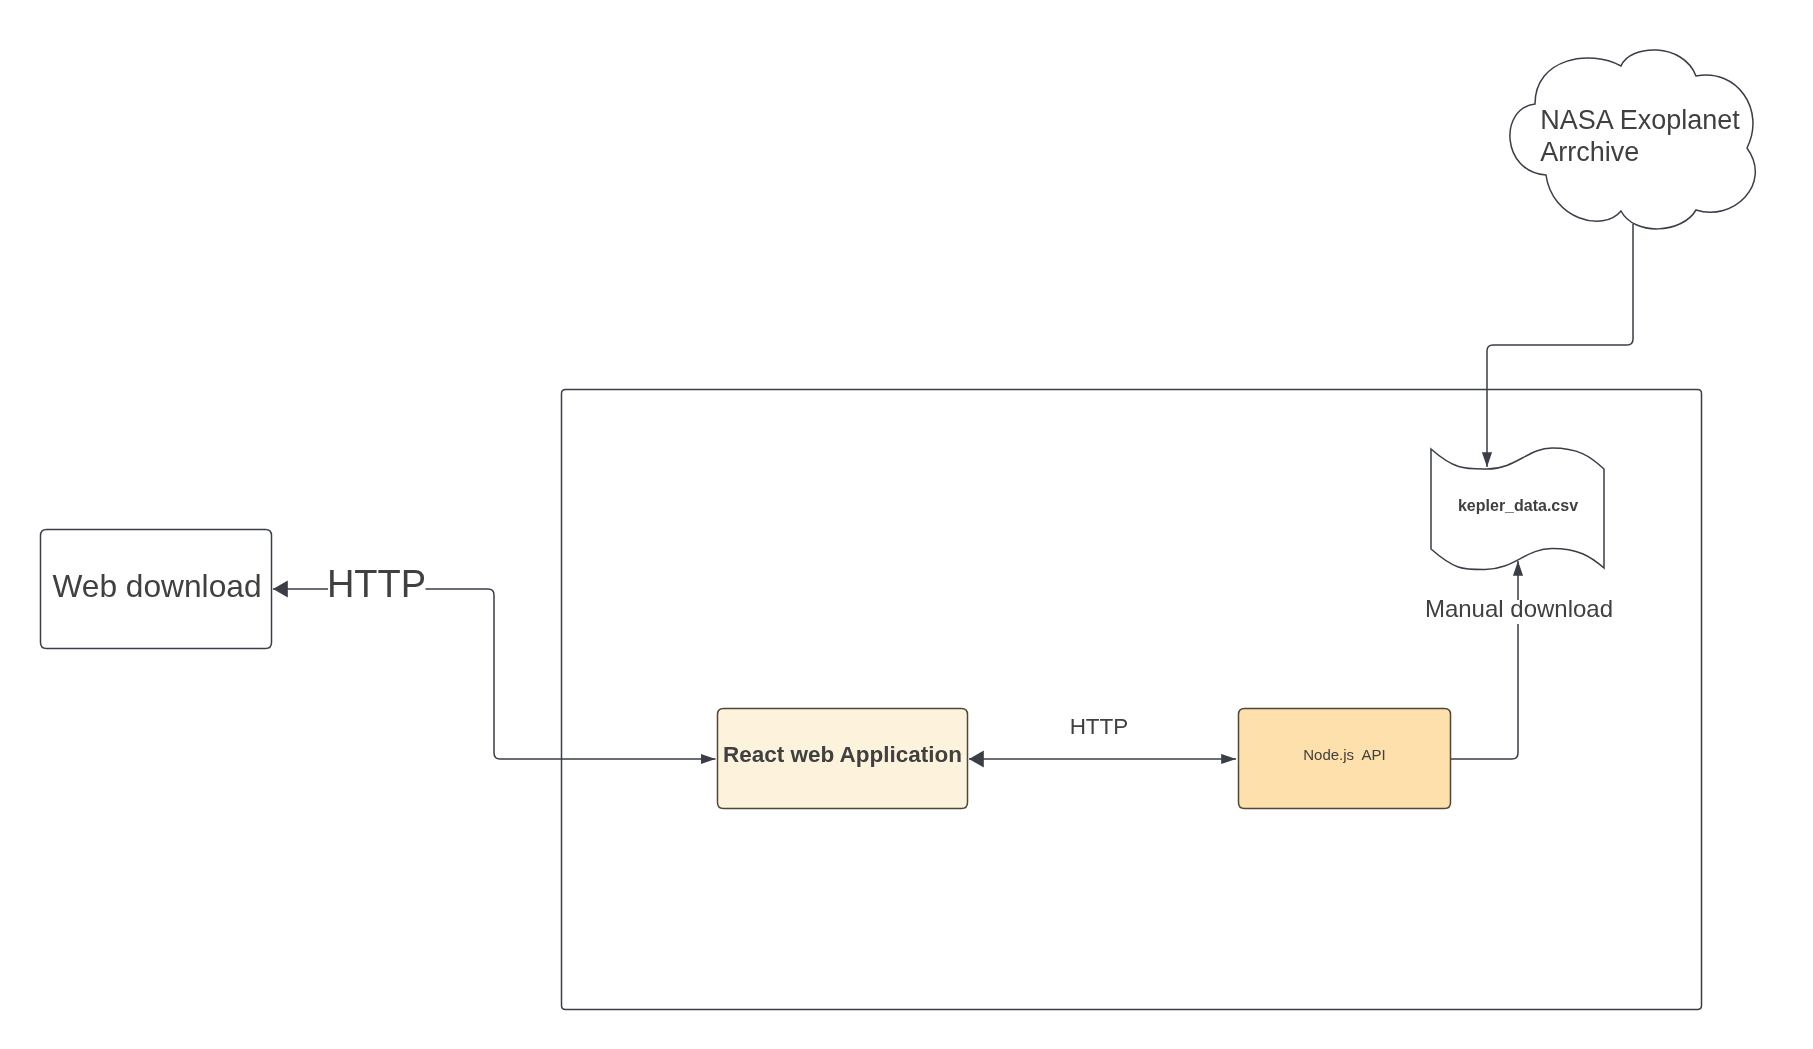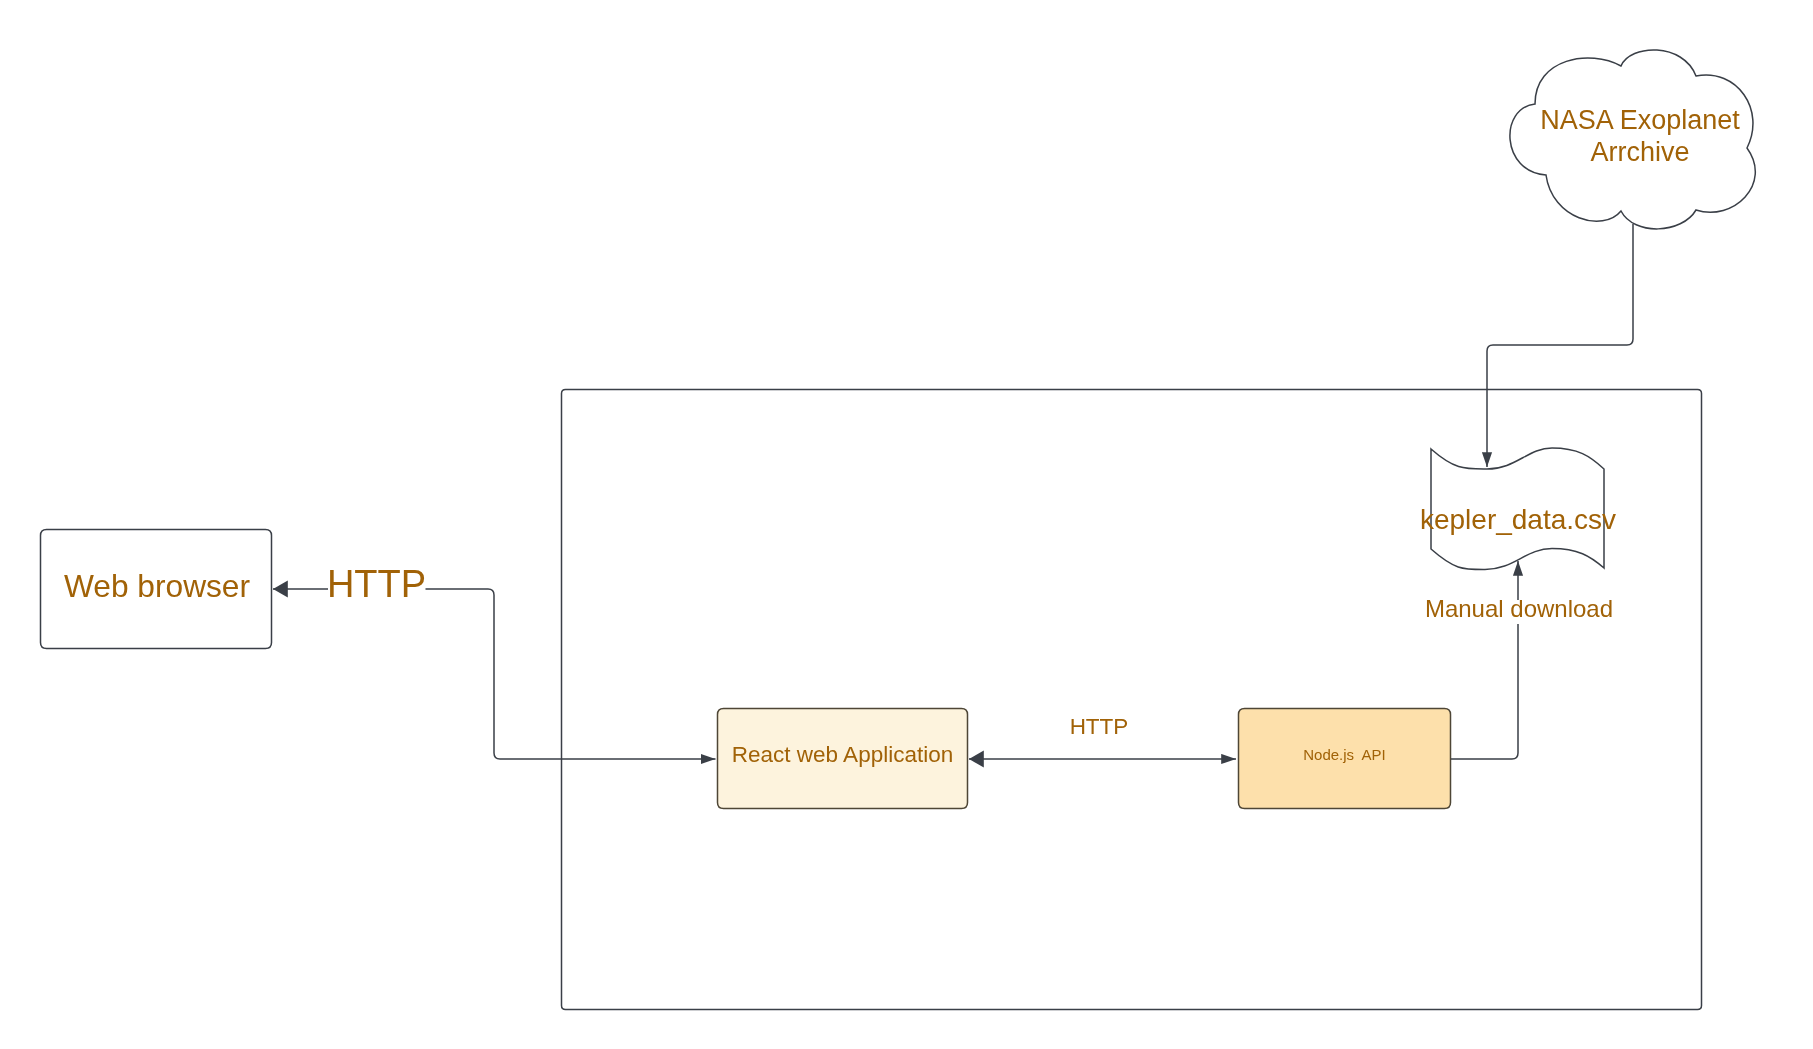--- a/index.html
+++ b/index.html
@@ -1,23 +1,23 @@
 <!DOCTYPE html>
 <html><head>
 <meta charset="utf-8">
 <title>Exoplanet web application architecture diagram</title>
 <style>
   html,body{margin:0;padding:0;}
   body{width:1813px;height:1049px;background:#ffffff;
        font-family:"Liberation Sans","DejaVu Sans",sans-serif;overflow:hidden;}
   #canvas{position:relative;width:1813px;height:1049px;background:#ffffff;}
   svg.layer{position:absolute;left:0;top:0;width:1813px;height:1049px;overflow:visible;}
-  .lbl{position:absolute;white-space:nowrap;color:#a16207;
+  .lbl{position:absolute;white-space:nowrap;color:#404040;
        font-family:"Liberation Sans","DejaVu Sans",sans-serif;
-       transform:translate(-50%,-50%);text-align:center;line-height:1.18;}
+       transform:translate(-50%,-50%);text-align:left;line-height:1.18;}
   .lbl.multi{line-height:31.7px;}
 </style>
 </head>
 <body>
 
 <div id="canvas">
 
   <svg class="layer">
     <defs>
       <marker id="ah" markerWidth="16" markerHeight="11" refX="15" refY="5.5" orient="auto" markerUnits="userSpaceOnUse">
@@ -48,27 +48,27 @@
 
     <path d="M 1633 224 L 1633 339 Q 1633 345 1627 345 L 1493 345 Q 1487 345 1487 351 L 1487 467" fill="none" stroke="#3a3f47" stroke-width="1.5" marker-end="url(#ah)"></path>
 
     <path d="M 1451 759 L 1512 759 Q 1518 759 1518 753 L 1518 624 M 1518 600 L 1518 561" fill="none" stroke="#3a3f47" stroke-width="1.5" marker-end="url(#ah)"></path>
 
     <path d="M 969 759 L 1236 759" fill="none" stroke="#3a3f47" stroke-width="1.5" marker-end="url(#ah)" marker-start="url(#ahbigs)"></path>
 
     <path d="M 715.5 759 L 500 759 Q 494 759 494 753 L 494 595 Q 494 589 488 589 L 425.5 589 M 328 589 L 273 589" fill="none" stroke="#3a3f47" stroke-width="1.5" marker-end="url(#ahbig)" marker-start="url(#ahs)"></path>
   </svg>
 
-  <div class="lbl" style="left:157px;top:587px;font-size:31.7px;">Web browser</div>
+  <div class="lbl" style="left:157px;top:587px;font-size:31.7px;">Web download</div>
 
-  <div class="lbl" style="left:842.5px;top:755px;font-size:22.5px;">React web Application</div>
+  <div class="lbl" style="left:842.5px;top:755px;font-size:22.5px;font-weight:bold;">React web Application</div>
 
   <div class="lbl" style="left:1344.5px;top:754.5px;font-size:15px;white-space:pre;">Node.js  API</div>
 
-  <div class="lbl" style="left:1518px;top:520px;font-size:28px;">kepler_data.csv</div>
+  <div class="lbl" style="left:1518px;top:506px;font-size:16px;font-weight:bold;">kepler_data.csv</div>
 
   <div class="lbl multi" style="left:1640px;top:137.1px;font-size:27px;">
     <div>NASA Exoplanet</div>
     <div>Arrchive</div>
   </div>
 
   <div class="lbl" style="left:376.5px;top:584px;font-size:38px;">HTTP</div>
 
   <div class="lbl" style="left:1099px;top:726.5px;font-size:22.5px;">HTTP</div>
 

